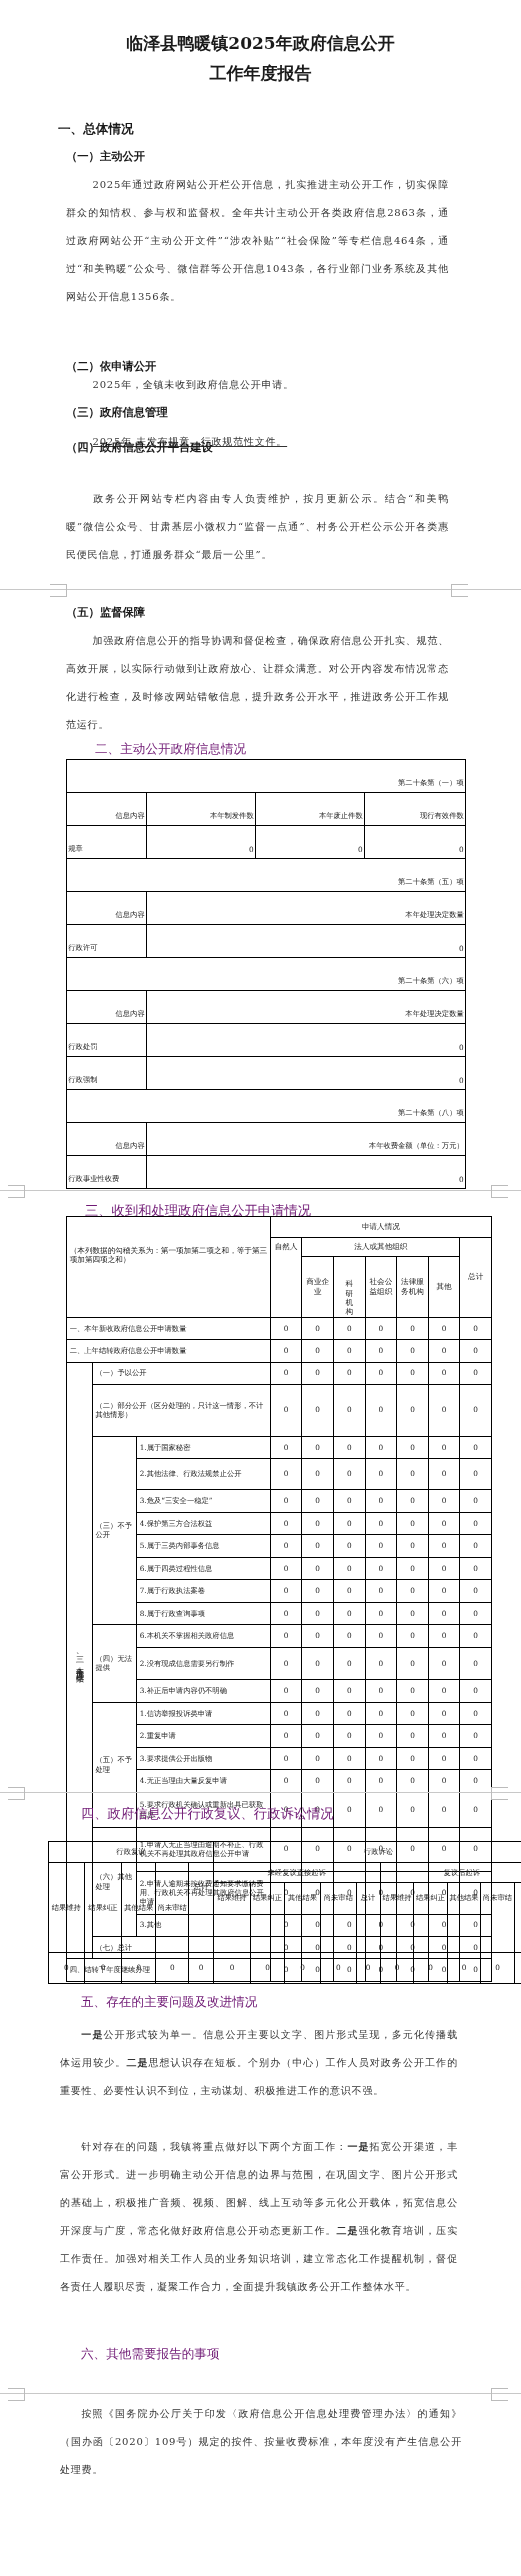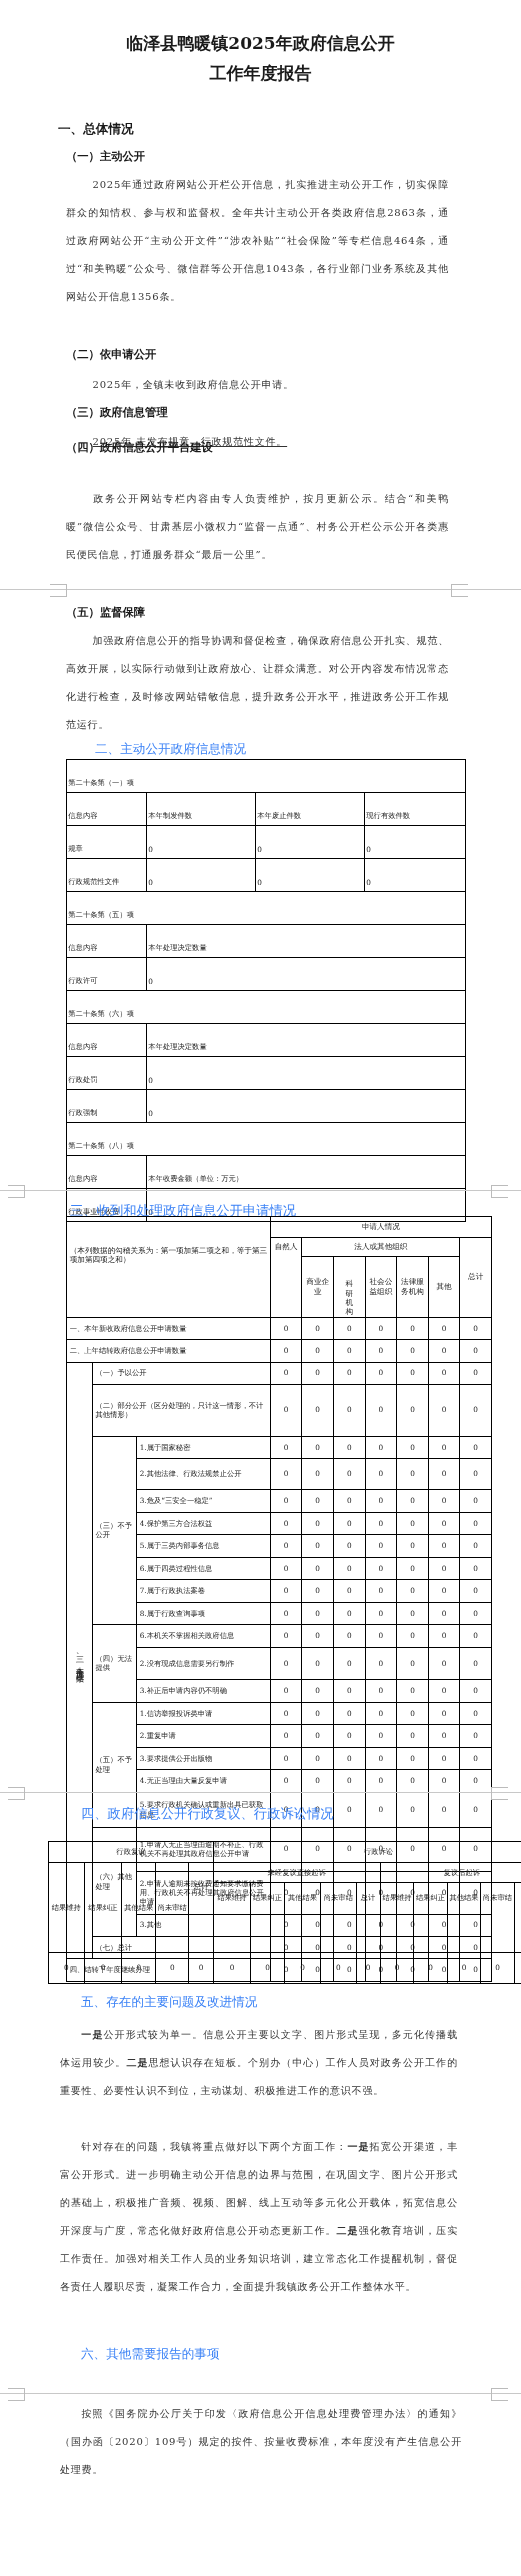--- a/index.html
+++ b/index.html
@@ -3,50 +3,50 @@
 <meta charset="utf-8">
 <style>
   html, body { margin:0; padding:0; background:#ffffff; }
   body { width:521px; height:2576px; position:relative; overflow:hidden;
          font-family:"DejaVu Serif","Liberation Serif",serif; color:#222; }
   .abs { position:absolute; }
   .title { left:0; width:521px; text-align:center; font-family:"DejaVu Serif","Liberation Serif",serif;
            font-weight:bold; font-size:17px; color:#1a1a1a; letter-spacing:0px; }
   .h1 { font-family:"DejaVu Sans","Liberation Sans",sans-serif; font-weight:bold; font-size:12.6px; color:#1a1a1a; }
   .h2 { font-family:"DejaVu Sans","Liberation Sans",sans-serif; font-weight:bold; font-size:11.3px; color:#1a1a1a; }
-  .h1n { font-family:"DejaVu Sans","Liberation Sans",sans-serif; font-size:12.6px; color:#3b82f6; }
+  .h1n { font-family:"DejaVu Sans","Liberation Sans",sans-serif; font-size:12.6px; color:#701a75; }
   .para { font-size:10px; line-height:28px; color:#333; text-align:justify; letter-spacing:0.8px; }
   .para .ind { display:inline-block; width:26.5px; }
   .pb { left:0; width:521px; height:1.3px; background:#c8c8c8; }
   .pbm { width:16px; height:10.6px; border-top:0.7px solid #bbb; border-bottom:0.7px solid #bbb; }
   .pbm.l { border-right:0.7px solid #bbb; }
   .pbm.r { border-left:0.7px solid #bbb; }
   table { border-collapse:collapse; position:absolute; table-layout:fixed;
           font-family:"DejaVu Serif","Liberation Serif",serif; color:#222; }
   td { border:0.7px solid #000; padding:0 1.3px; font-size:7.3px; }
-  .t2 td { height:28px; vertical-align:bottom; padding-bottom:4px; text-align:left; }
+  .t2 td { height:28px; vertical-align:bottom; padding-bottom:4px; text-align:right; }
   .t2 td.lbl { text-align:left; }
   .t3 td { text-align:center; font-size:7.3px; line-height:9.3px; vertical-align:middle; }
   .t3 td.l { text-align:left; padding-left:2.7px; }
   .t3 .hdr { font-family:"DejaVu Sans","Liberation Sans",sans-serif; font-size:7.6px;margin-top:47px; }
   .vert { writing-mode:vertical-rl; text-orientation:upright; letter-spacing:1.3px; }
   .t4 td { text-align:center; font-size:7.3px; vertical-align:middle; }
 </style>
 </head>
 <body>
 
 <div class="abs title" style="top:32px;">临泽县鸭暖镇2025年政府信息公开</div>
 <div class="abs title" style="top:62px;">工作年度报告</div>
 
 <div class="abs h1" style="left:58px; top:121px;">一、总体情况</div>
 
 <div class="abs h2" style="left:66px; top:149px;">（一）主动公开</div>
 <div class="abs para" style="left:66px; top:171px; width:383px;"><span class="ind"></span><span>2025年通过政府网站公开栏公开信息，扎实推进主动公开工作，切实保障群众的知情权、参与权和监督权。全年共计主动公开各类政府信息2863条，通过政府网站公开“主动公开文件”“涉农补贴”“社会保险”等专栏信息464条，通过“和美鸭暖”公众号、微信群等公开信息1043条，各行业部门业务系统及其他网站公开信息1356条。</span></div>
 
-<div class="abs h2" style="left:66px; top:347px;text-align:center;">（二）依申请公开</div>
+<div class="abs h2" style="left:66px; top:359px;text-align:center;">（二）依申请公开</div>
 <div class="abs para" style="left:66px; top:371px; width:383px;"><span class="ind"></span><span>2025年，全镇未收到政府信息公开申请。</span></div>
 
 <div class="abs h2" style="left:66px; top:405px;">（三）政府信息管理</div>
 <div class="abs para" style="left:66px; top:428px; width:383px;text-decoration:underline;"><span class="ind"></span><span>2025年,未发布规章、行政规范性文件。</span></div>
 
 <div class="abs h2" style="left:66px; top:440px;">（四）政府信息公开平台建设</div>
 <div class="abs para" style="left:66px; top:485px; width:383px;"><span class="ind"></span><span>政务公开网站专栏内容由专人负责维护，按月更新公示。结合“和美鸭暖”微信公众号、甘肃基层小微权力“监督一点通”、村务公开栏公示公开各类惠民便民信息，打通服务群众“最后一公里”。</span></div>
 
 <div class="abs pb" style="top:589px;"></div>
 <div class="abs pbm l" style="left:50px; top:584px;"></div>
@@ -74,26 +74,20 @@
     <td>本年废止件数</td>
     <td>现行有效件数</td>
   </tr>
   <tr>
     <td class="lbl">规章</td>
     <td>0</td>
     <td>0</td>
     <td>0</td>
   </tr>
   <tr>
-    <td class="lbl">行政规范性文件</td>
-    <td>0</td>
-    <td>0</td>
-    <td>0</td>
-  </tr>
-  <tr>
         <td colspan="4">第二十条第（五）项</td>
       </tr>
   <tr>
     <td>信息内容</td>
     <td colspan="3">本年处理决定数量</td>
   </tr>
   <tr>
     <td class="lbl">行政许可</td>
     <td colspan="3">0</td>
   </tr>
@@ -123,21 +117,21 @@
     <td class="lbl">行政事业性收费</td>
     <td colspan="3">0</td>
   </tr>
 </tbody>
   </table>
 
 <div class="abs pb" style="top:1190px;"></div>
 <div class="abs pbm l" style="left:8px; top:1185px;"></div>
 <div class="abs pbm r" style="left:491px; top:1185px;"></div>
 
-<div class="abs h1n" style="left:70px; top:1202px; font-size:13.3px;">三、收到和处理政府信息公开申请情况</div>
+<div class="abs h1n" style="left:85px; top:1202px; font-size:13.3px;">三、收到和处理政府信息公开申请情况</div>
 
 <table class="t3" id="t3" style="left:66px; top:1216px; width:426px;">
   <colgroup>
     <col style="width:24.5px">
       <col style="width:42px">
       <col style="width:127px">
     <col style="width:30px">
       <col style="width:30px">
       <col style="width:30px">
       <col style="width:30px">

